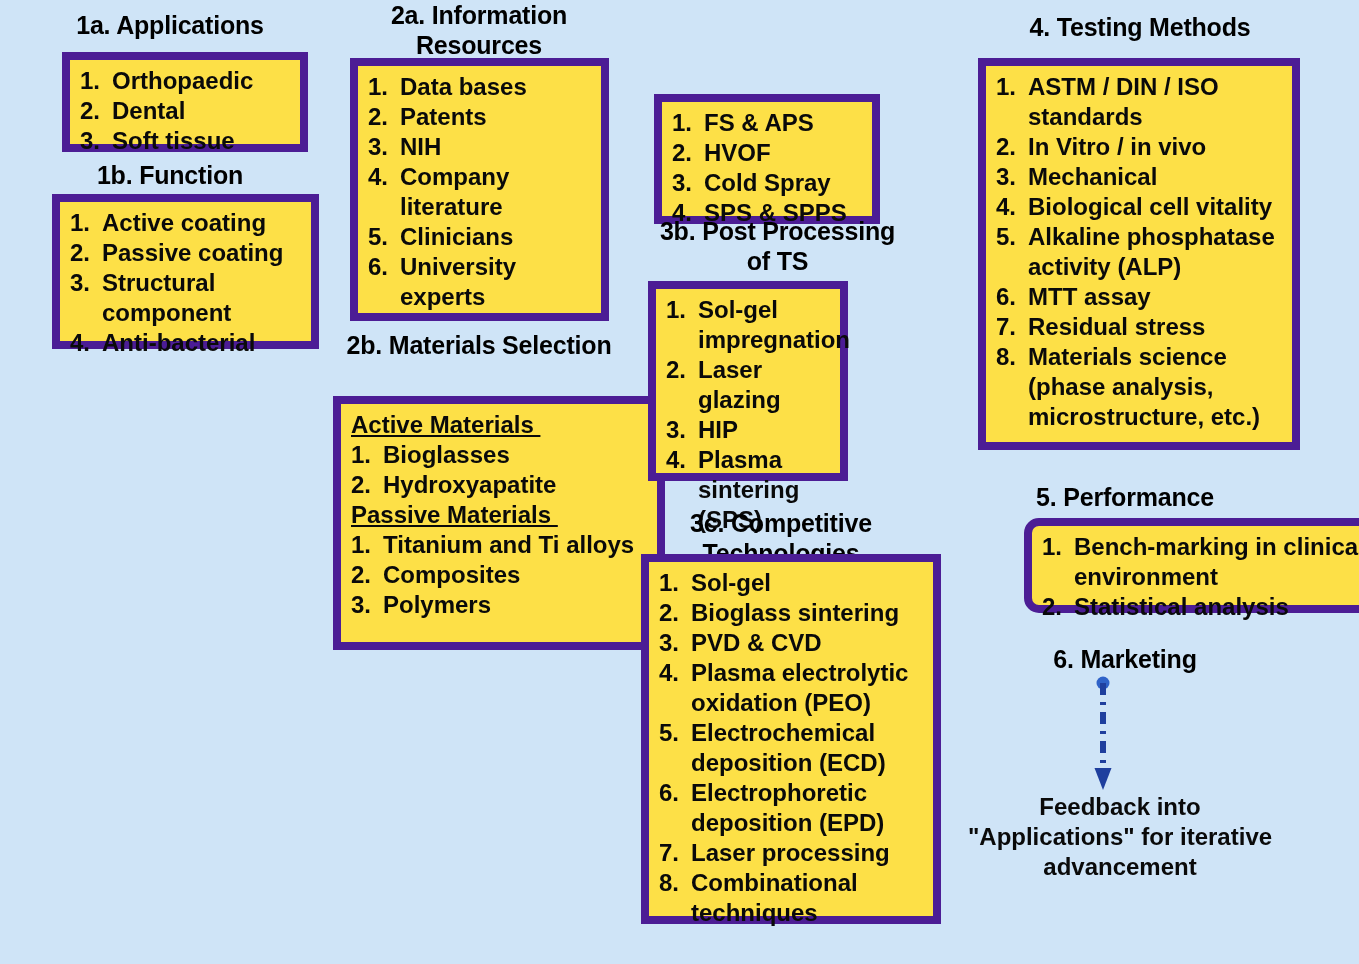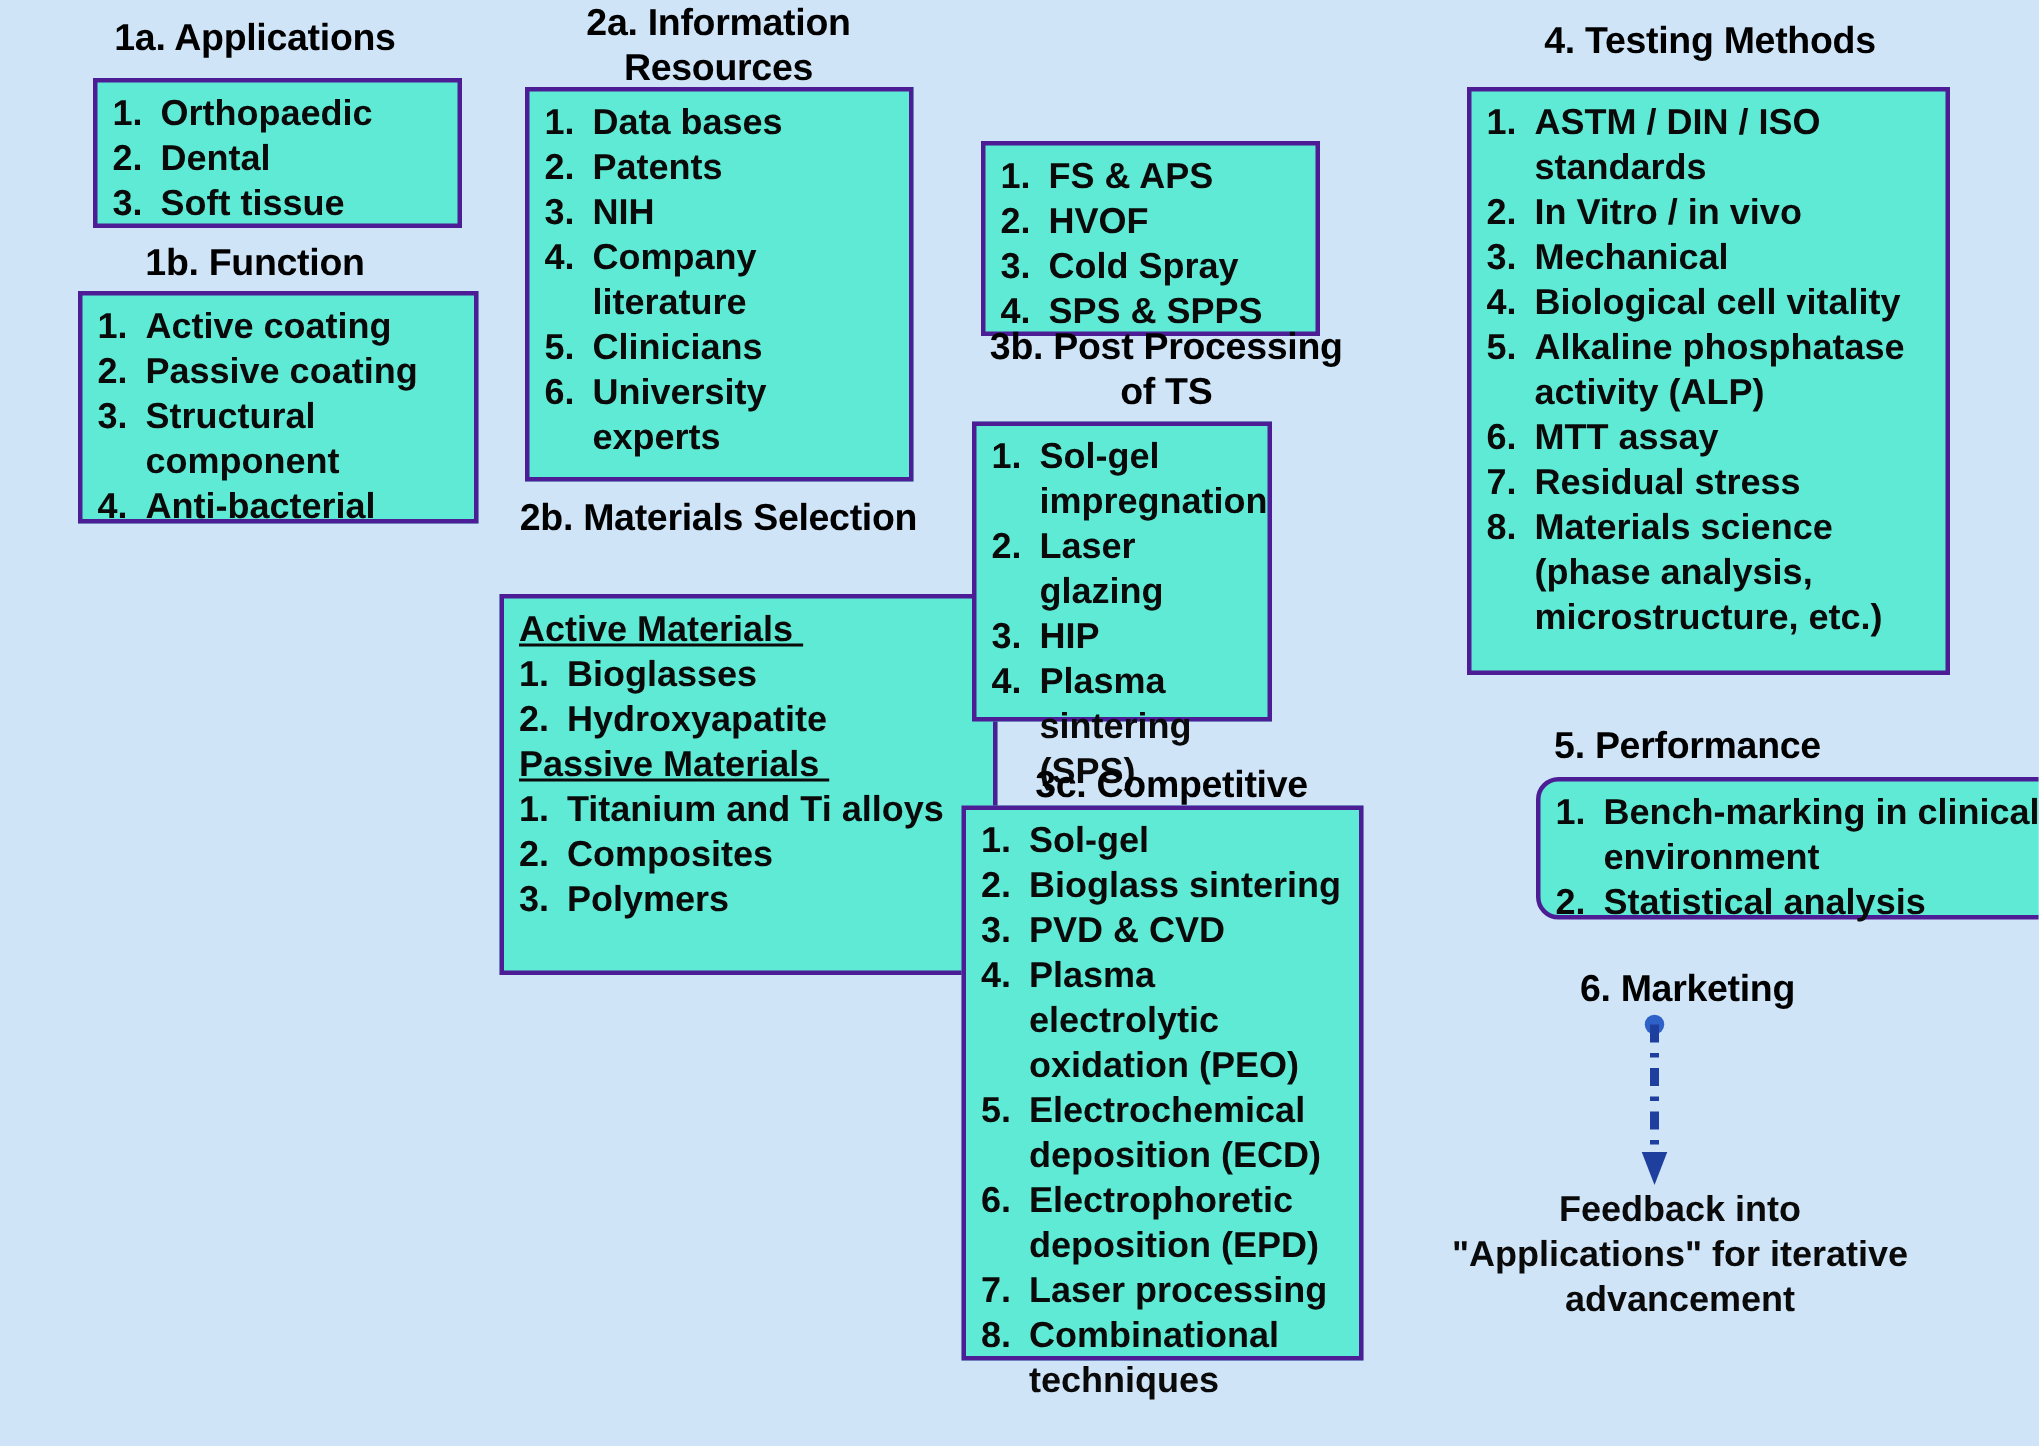--- a/index.html
+++ b/index.html
@@ -23,22 +23,22 @@
   }
   .sec-title {
     color: #000000;
     font-weight: bold;
     font-size: 25px;
     line-height: 30px;
     text-align: center;
     letter-spacing: -0.2px;
   }
   .box {
-    border: 3px solid #4c1d95;
-    background: #5eead4;
+    border: 8px solid #4c1d95;
+    background: #fde047;
     box-sizing: border-box;
     padding: 6px 8px 8px 10px;
   }
   ol.items {
     list-style: none;
     margin: 0;
     padding: 0;
     counter-reset: li;
   }
   ol.items > li {
@@ -83,21 +83,21 @@
   #box-2a { position: absolute; left: 350px; top: 58px; width: 259px; height: 263px; }
   #title-2b { position: absolute; left: 345px; top: 330px; width: 268px; }
   #box-2b { position: absolute; left: 333px; top: 396px; width: 332px; height: 254px; }
 
   
   #title-3a { position: absolute; left: 645px; top: 0px; width: 265px; }
   #box-3a { position: absolute; left: 654px; top: 58px; width: 226px; height: 130px; margin-top: 36px; }
   #title-3b { position: absolute; left: 645px; top: 216px; width: 265px; }
   #box-3b { position: absolute; left: 648px; top: 281px; width: 200px; height: 200px; }
   #title-3c { position: absolute; left: 645px; top: 508px; width: 272px; }
-  #box-3c { position: absolute; left: 641px; top: 537px; width: 268px; height: 370px; }
+  #box-3c { position: absolute; left: 641px; top: 554px; width: 300px; height: 370px; }
 
   
   #title-4 { position: absolute; left: 975px; top: 12px; width: 330px; }
   #box-4 { position: absolute; left: 978px; top: 58px; width: 322px; height: 392px; }
   #title-5 { position: absolute; left: 975px; top: 482px; width: 300px; }
   #box-5 { position: absolute; left: 1024px; top: 518px; width: 364px; height: 95px; border-radius: 15px; }
   #title-6 { position: absolute; left: 975px; top: 644px; width: 300px; }
   #feedback-arrow { position: absolute; left: 1088px; top: 676px; width: 30px; height: 116px; }
   #feedback-text { position: absolute; left: 955px; top: 792px; width: 330px; }
 </style>

